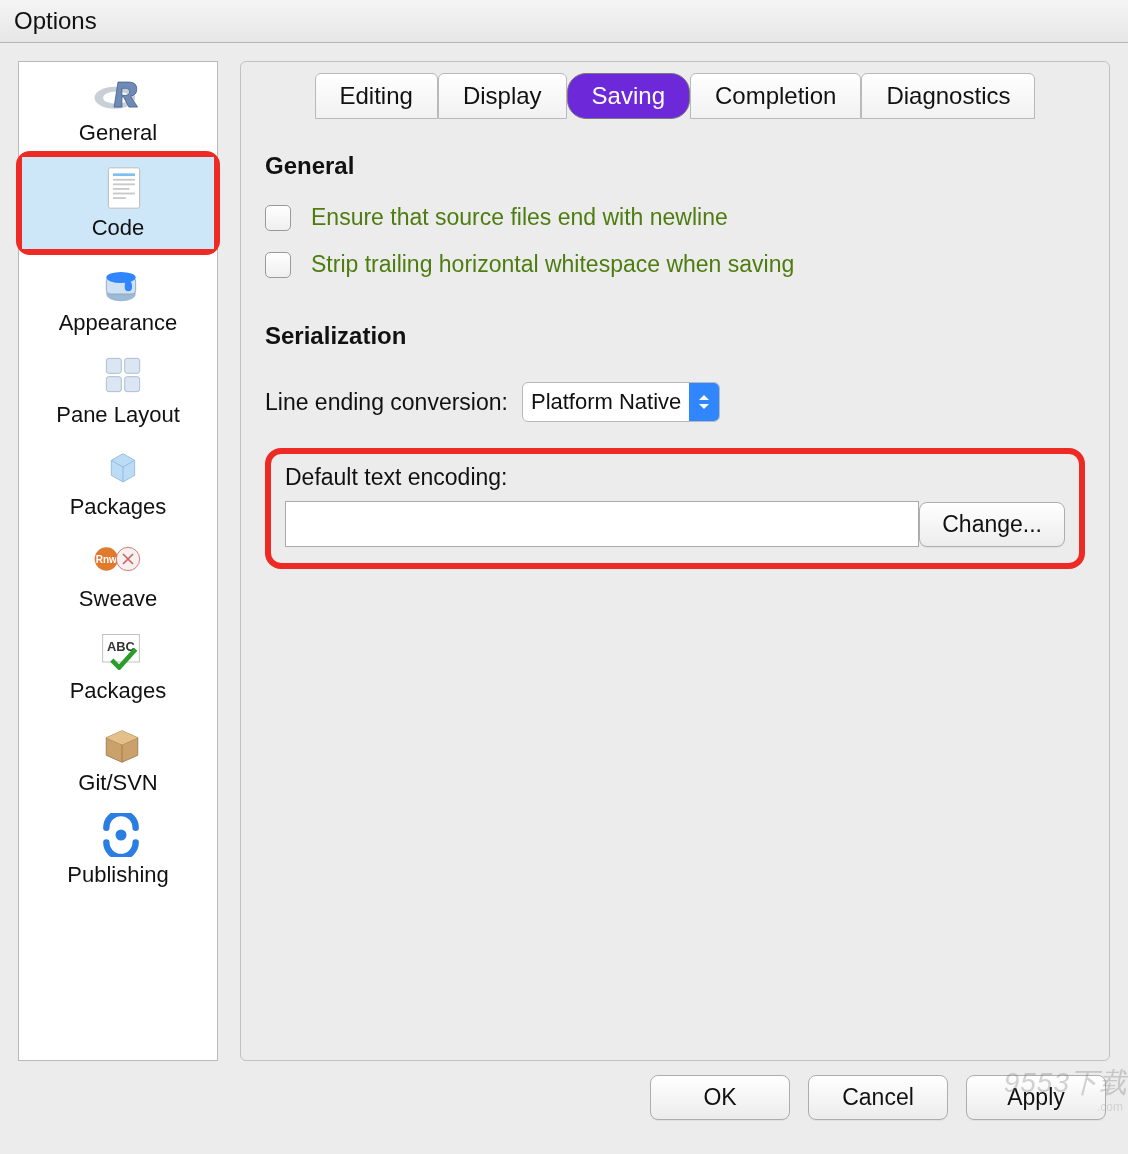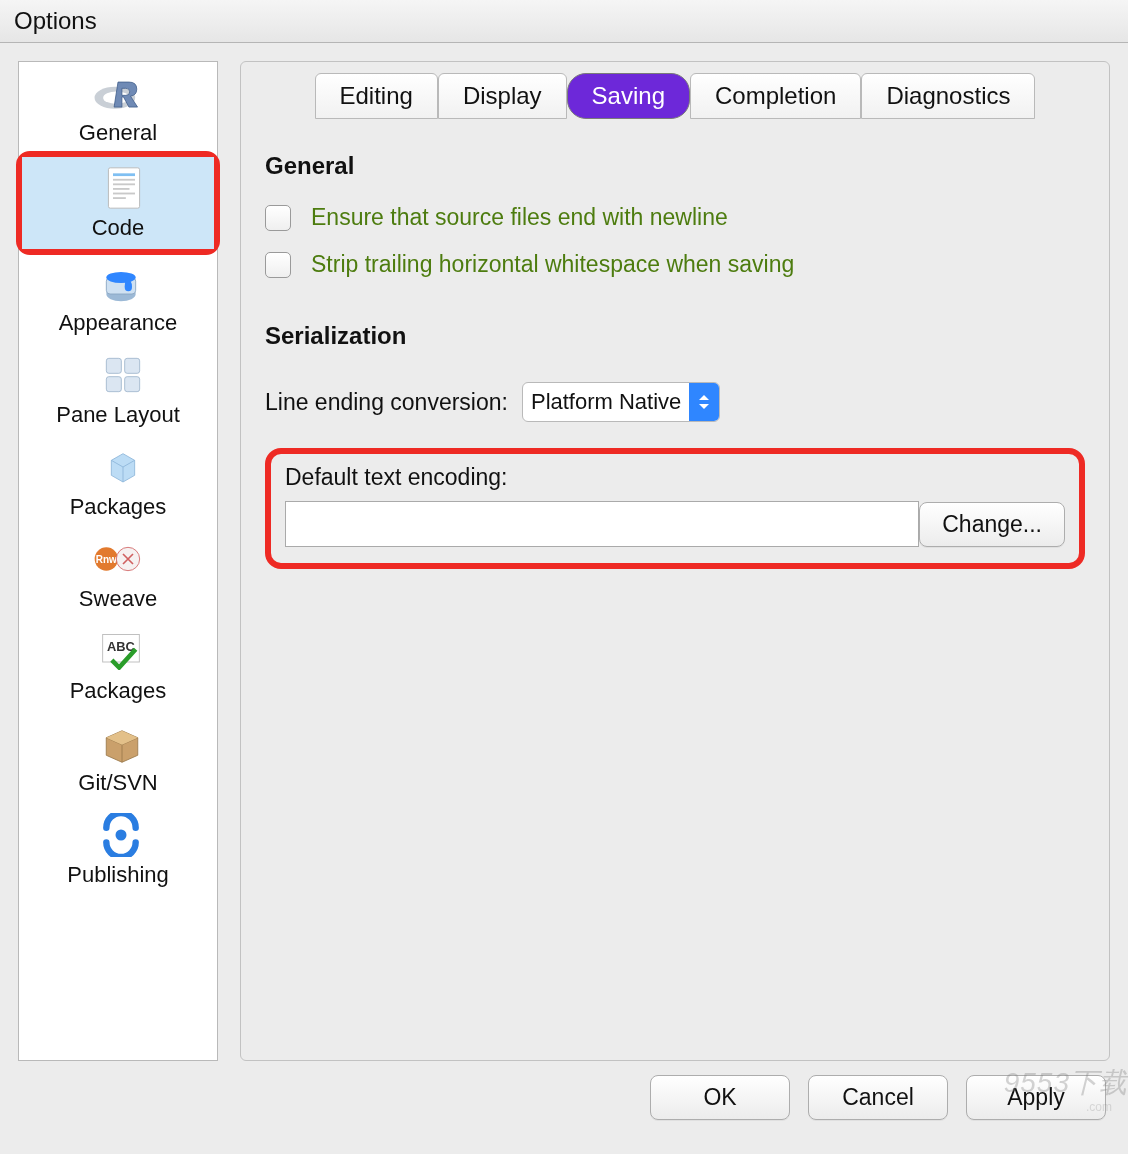--- a/index.html
+++ b/index.html
@@ -25,21 +25,21 @@
   .select-text{padding:0 8px;font-size:22px;color:#111;}
   .select-btn{width:30px;align-self:stretch;background:#2f86ff;display:flex;align-items:center;justify-content:center;flex-direction:column;gap:2px;}
   .select-btn svg{fill:#fff;}
   .encoding-block{border:6px solid #ee2a24;border-radius:16px;padding:10px 14px 16px 14px;margin-top:8px;}
   .encoding-row{display:flex;align-items:center;gap:0;margin-top:10px;}
   .text-input{flex:1;height:46px;border:1px solid #aaa;background:#fff;font-size:22px;padding:0 8px;box-sizing:border-box;}
   .btn{background:linear-gradient(#ffffff,#ececec);border:1px solid #adadad;border-radius:8px;padding:8px 22px;font-size:23px;color:#111;cursor:pointer;box-shadow:0 1px 0 rgba(0,0,0,0.05);}
   .footer{display:flex;gap:18px;justify-content:flex-end;padding:14px 22px 22px;}
   .footer .btn{min-width:140px;text-align:center;}
   .watermark{position:absolute;right:0;bottom:52px;font-size:28px;color:rgba(130,130,130,0.35);font-style:italic;font-family:Liberation Sans, sans-serif;pointer-events:none;letter-spacing:1px;}
-  .wm-sub{position:absolute;right:16px;bottom:40px;font-size:12px;color:rgba(130,130,130,0.25);pointer-events:none;}
+  .wm-sub{position:absolute;right:5px;bottom:40px;font-size:12px;color:rgba(130,130,130,0.25);pointer-events:none;}
 </style>
 </head>
 <body>
 
 <div class="window">
   <div class="titlebar">
     <span>Options</span>
   </div>
 
   <div class="body">

